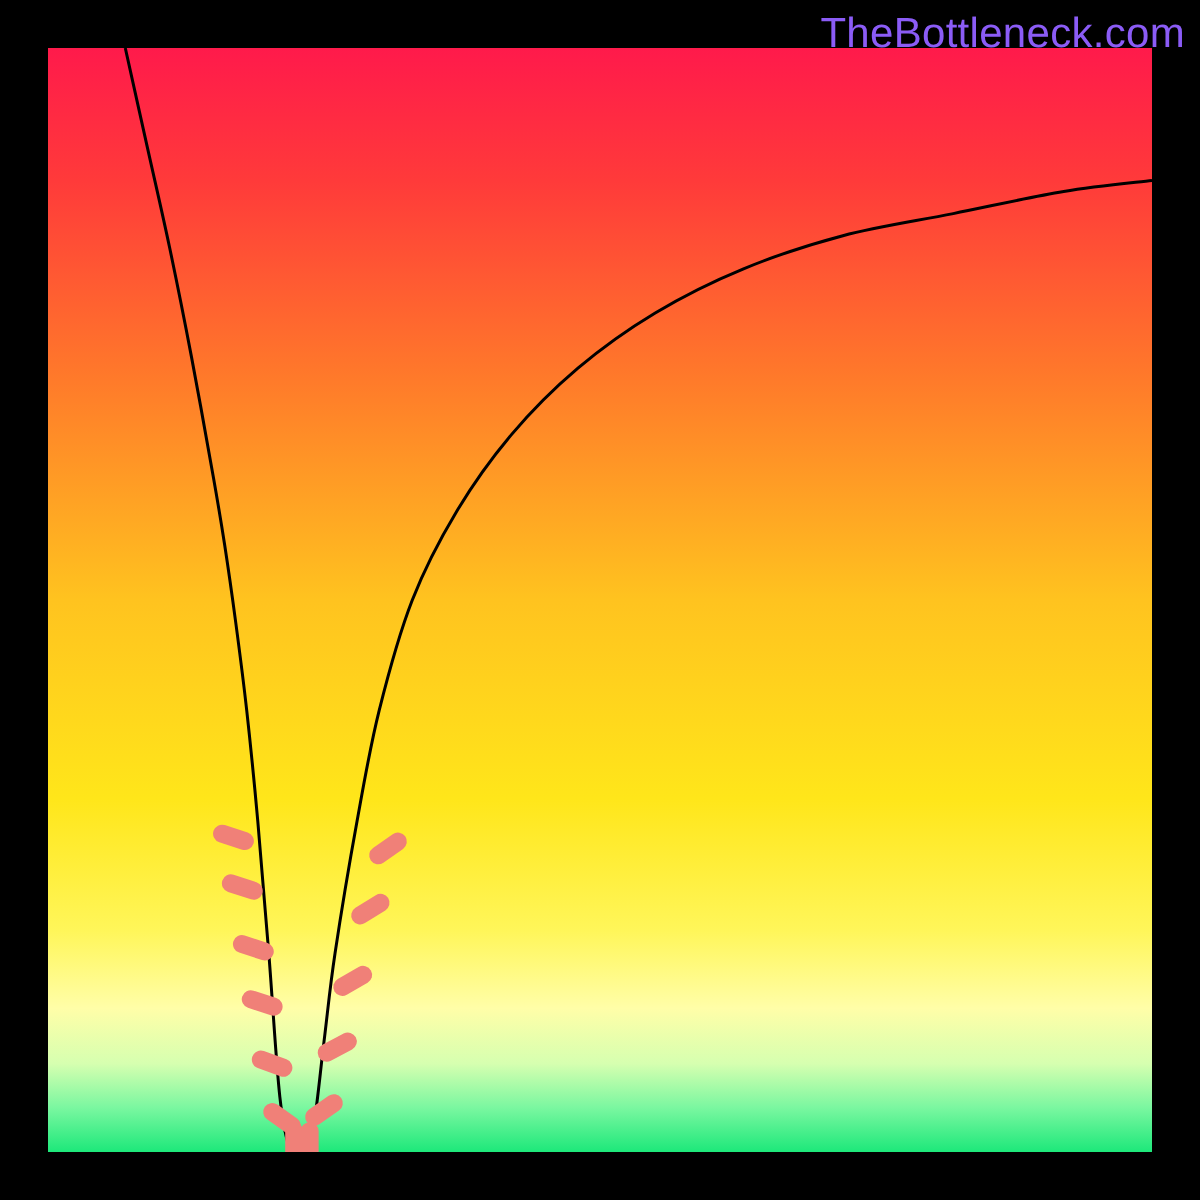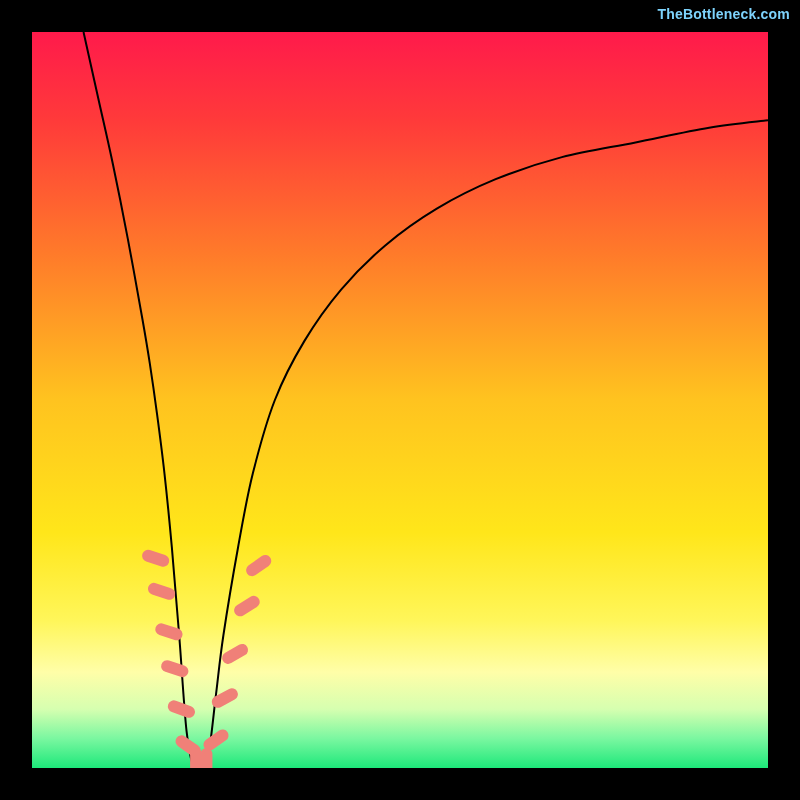--- a/index.html
+++ b/index.html
@@ -23,23 +23,23 @@
     position: absolute;
     left: 0;
     top: 0;
     width: 736px;
     height: 736px;
   }
   .watermark {
     position: absolute;
     top: 6px;
     right: 10px;
-    color: #7dd3fc;
-    font-size: 14px;
-    font-weight: 700;
+    color: #8b5cf6;
+    font-size: 28px;
+    font-weight: 400;
     letter-spacing: 0.2px;
   }
 </style>
 </head>
 <body>
 
 <div class="frame">
   <svg class="plot-area" viewBox="0 0 736 736" preserveAspectRatio="none">
     <defs>
       <linearGradient id="bg-grad" x1="0" y1="0" x2="0" y2="1">

